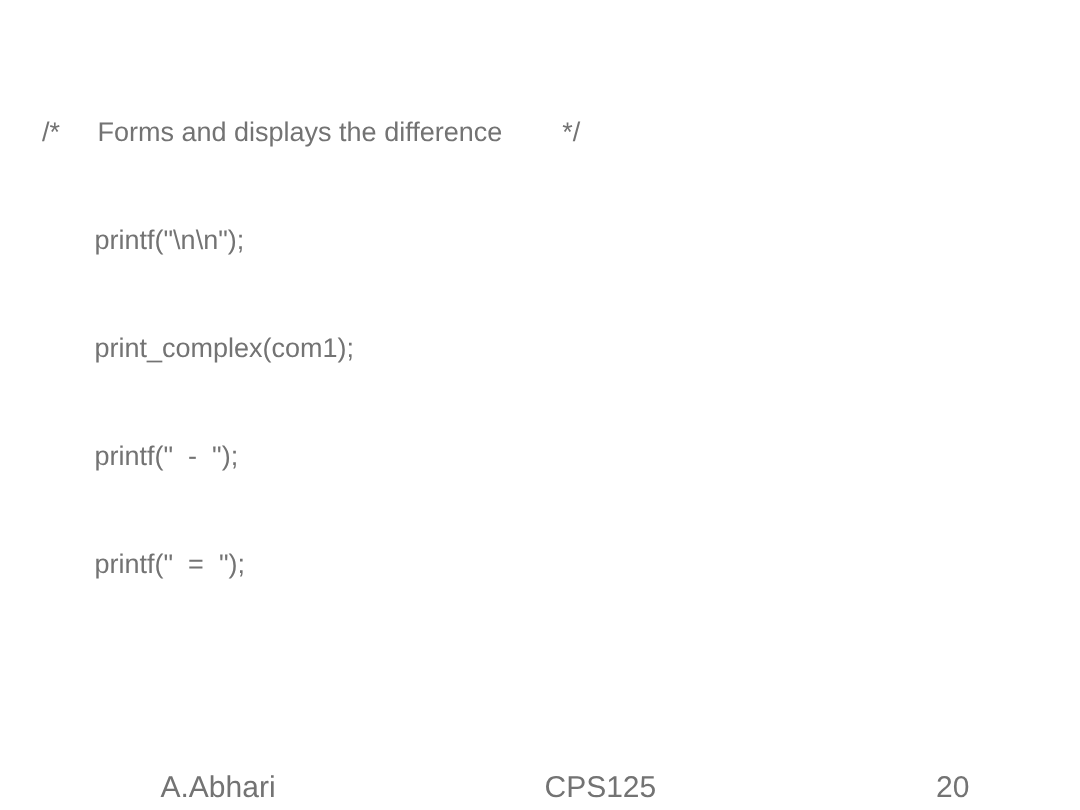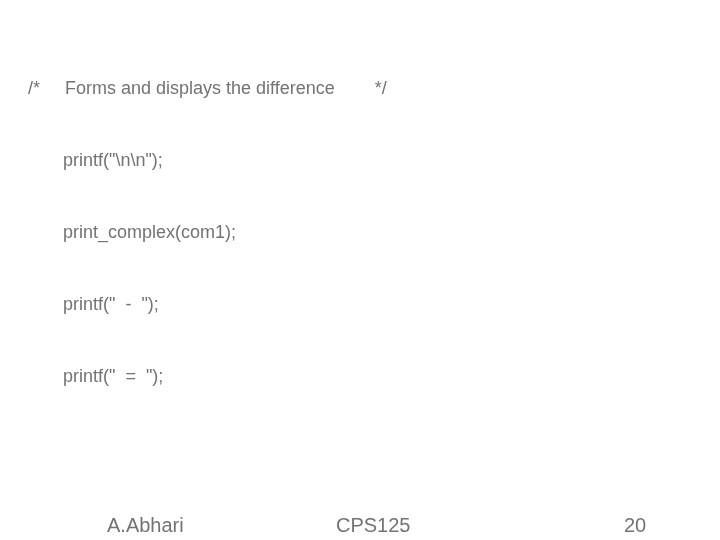--- a/index.html
+++ b/index.html
@@ -31,21 +31,21 @@
   }
   .footer-item {
     position: absolute;
     top: 497px;
     font-size: 20px;
     line-height: 16px;
     white-space: pre;
     margin-top: 20px;
   }
   .footer-author { left: 107px; }
-  .footer-course { left: 336px; }
+  .footer-course { left: 363px; }
   .footer-page   { left: 624px; }
 </style>
 </head>
 <body>
 
 <div class="slide">
 
   <div class="code-block">
     <div class="code-line">/*     Forms and displays the difference        */</div>
     <div class="code-line">       printf("\n\n");</div>

